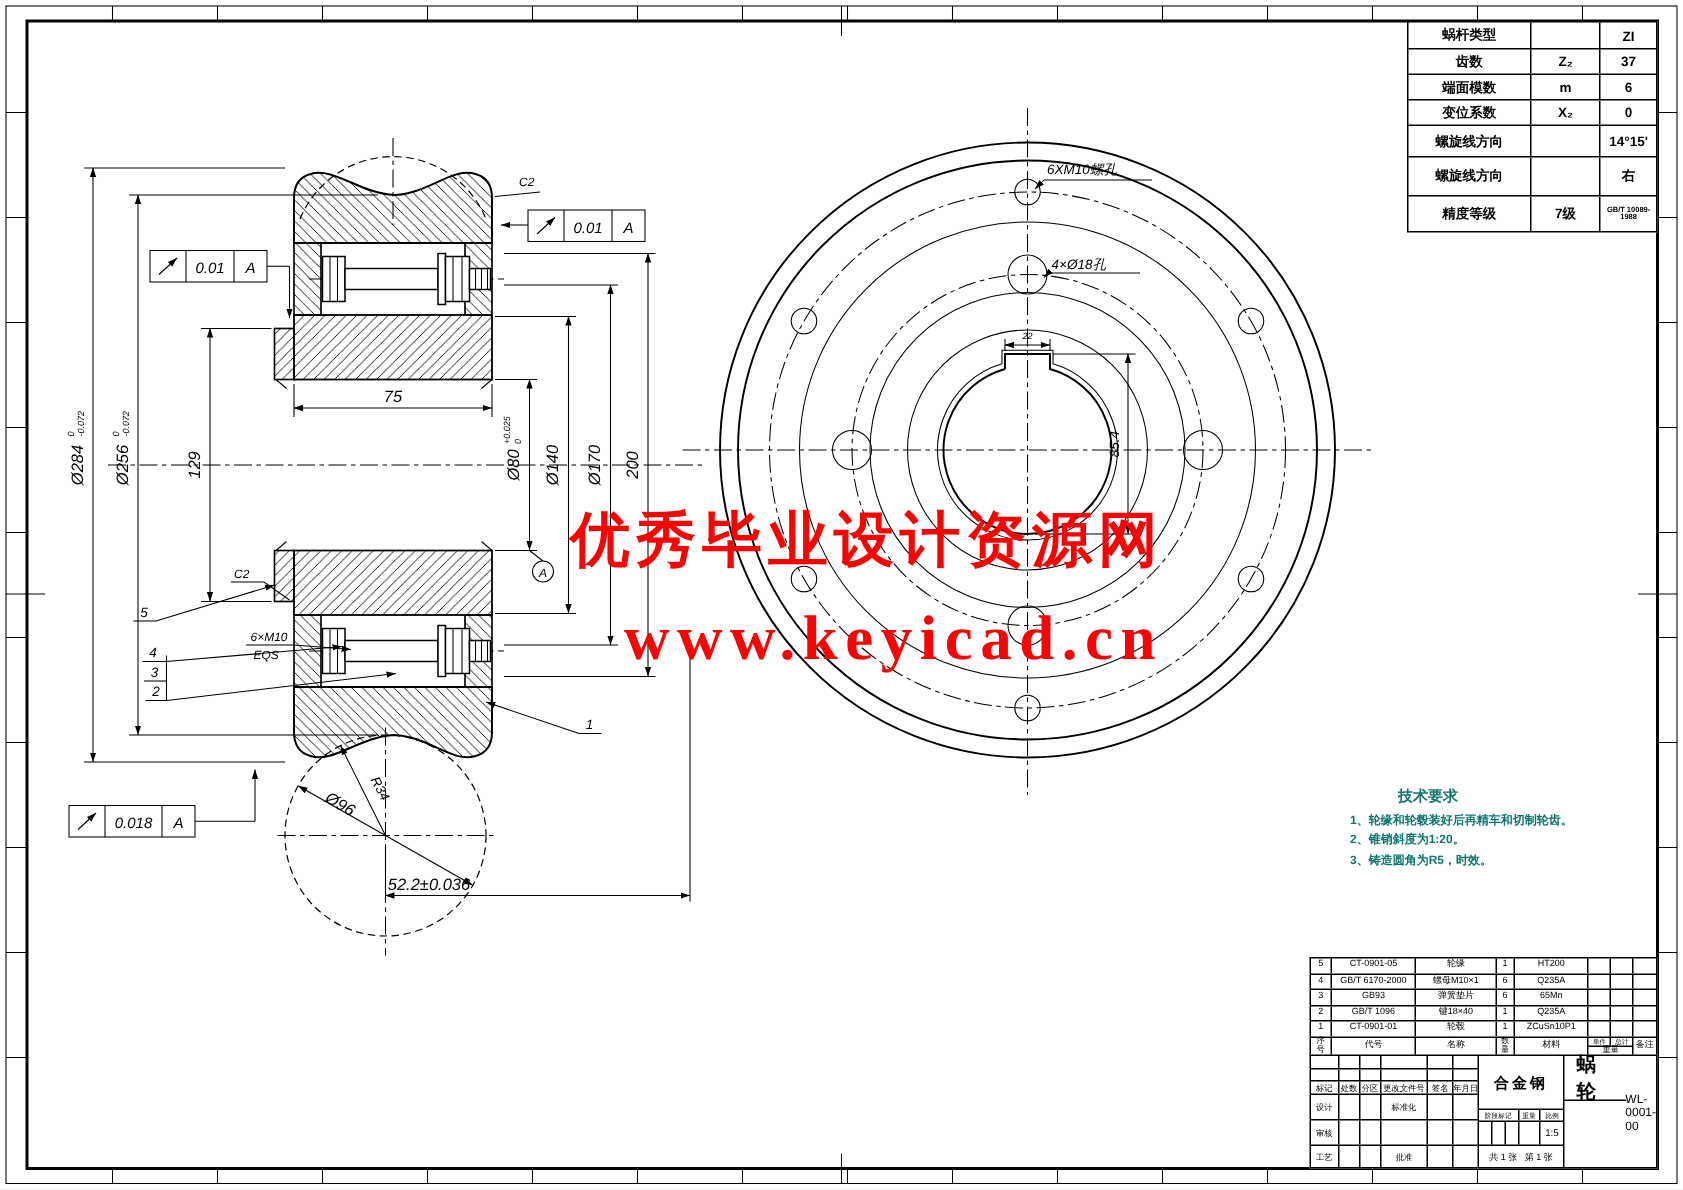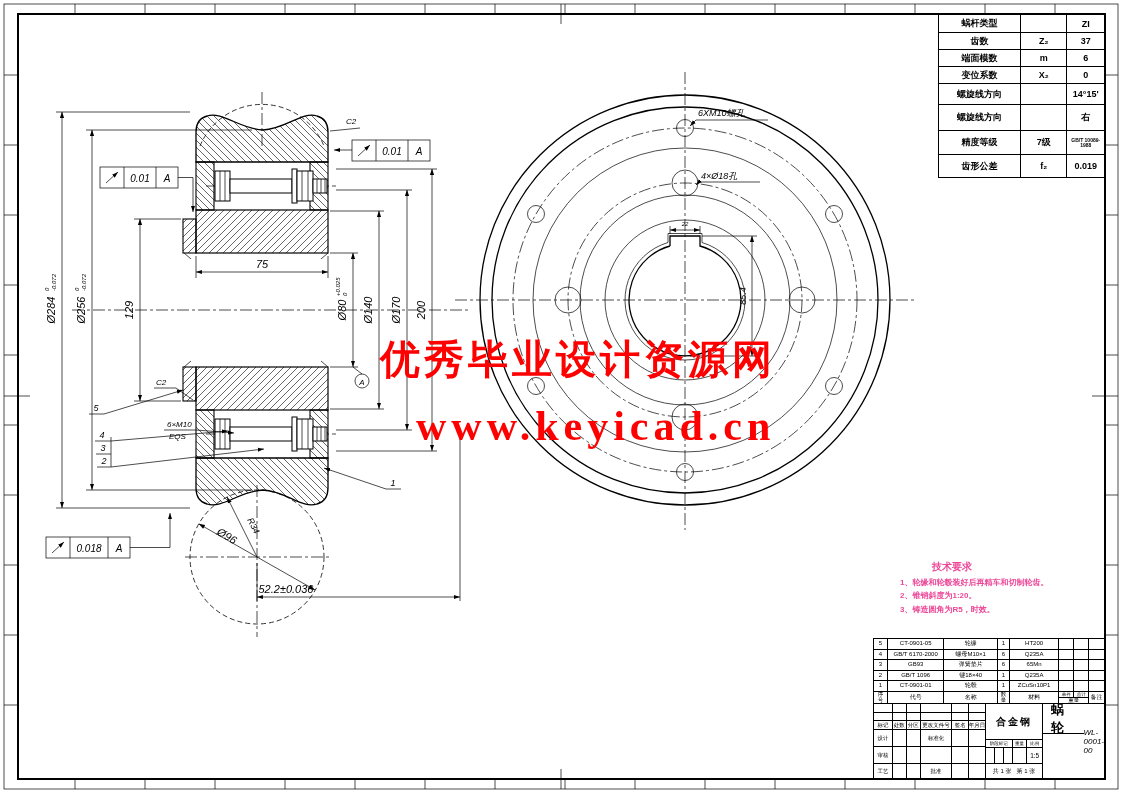--- a/index.html
+++ b/index.html
@@ -24,21 +24,21 @@
   
   .ptable{left:938px;top:14px;width:167px;border:1.5px solid #000;background:#fff;}
   .prow{display:flex;border-top:1px solid #000;}
   .prow:first-child{border-top:none;}
   .pc{display:flex;align-items:center;justify-content:center;border-left:1px solid #000;font-size:9px;font-weight:bold;overflow:hidden;}
   .pc:first-child{border-left:none;}
   .pc.l{width:82px;text-align:right;}.pc.s{width:47px;}.pc.v{width:38px;}
   .pc.small{font-size:5px;font-weight:bold;line-height:5px;text-align:center;}
 
   
-  .tech{left:900px;top:560px;width:200px;color:#ec4899;}
+  .tech{left:900px;top:524px;width:200px;color:#0f766e;}
   .tech .tt{font-size:10px;font-weight:bold;margin-left:32px;}
   .tech .ti{font-size:8px;font-weight:bold;margin-top:2.5px;white-space:nowrap;}
 
   
   .parts{left:873px;top:638px;width:232px;border:1.2px solid #000;border-bottom:none;background:#fff;}
   .krow{display:flex;height:10.6px;border-bottom:1px solid #000;}
   .kc{border-left:1px solid #000;font-size:6px;line-height:9.5px;text-align:center;overflow:hidden;white-space:nowrap;}
   .kc:first-child{border-left:none;}
   .c-no{width:13px;}.c-code{width:57px;}.c-name{width:54px;}.c-qty{width:12px;}
   .c-mat{width:50px;}.c-w1{width:15px;}.c-w2{width:15px;}.c-note{width:16px;}
@@ -69,21 +69,21 @@
   .tbm-val{height:16px;display:flex;border-top:1px solid #000;}
   .stg{width:26px;display:flex;}
   .stg i{flex:1;border-left:1px solid #000;}
   .stg i:first-child{border-left:none;}
   .wgt{width:15px;border-left:1px solid #000;}
   .scl{width:16px;border-left:1px solid #000;font-size:6.5px;display:flex;align-items:center;justify-content:center;}
   .tbm-sheet{flex:1;border-top:1px solid #000;font-size:6px;display:flex;align-items:center;justify-content:center;gap:5px;}
   .tbR{flex:1;display:flex;flex-direction:row;}
   .tbr-top{height:21px;border-bottom:1px solid #000;}
   .tbr-name{height:30px;border-bottom:1px solid #000;display:flex;align-items:center;justify-content:center;font-size:13px;font-weight:bold;letter-spacing:8px;padding-left:8px;}
-  .tbr-no{flex:1;display:flex;align-items:center;justify-content:center;font-size:8px;font-style:italic;}
+  .tbr-no{flex:1;display:flex;align-items:center;justify-content:center;font-size:8px;}
 
   
   .wm1{left:380px;top:332px;font-size:40px;font-weight:bold;color:#f00;font-family:"Liberation Serif",serif;letter-spacing:4px;white-space:nowrap;}
   .wm2{left:416px;top:402px;font-size:42px;font-weight:bold;color:#f00;font-family:"Liberation Serif",serif;letter-spacing:5px;white-space:nowrap;}
 </style>
 </head>
 <body>
 
 <div id="sheet">
 
@@ -364,25 +364,20 @@
     <div class="prow" style="height:26px">
       <div class="pc l">螺旋线方向</div>
       <div class="pc s"></div>
       <div class="pc v">右</div>
     </div>
     <div class="prow" style="height:24px">
       <div class="pc l">精度等级</div>
       <div class="pc s">7级</div>
       <div class="pc v small">GB/T 10089-1988</div>
     </div>
-    <div class="prow" style="height:23px">
-      <div class="pc l">齿形公差</div>
-      <div class="pc s">f₂</div>
-      <div class="pc v">0.019</div>
-    </div>
   </div>
 
   
   <div class="abs tech">
     <div class="tt">技术要求</div>
     <div class="ti">1、轮缘和轮毂装好后再精车和切制轮齿。</div>
     <div class="ti">2、锥销斜度为1:20。</div>
     <div class="ti">3、铸造圆角为R5，时效。</div>
   </div>
 

